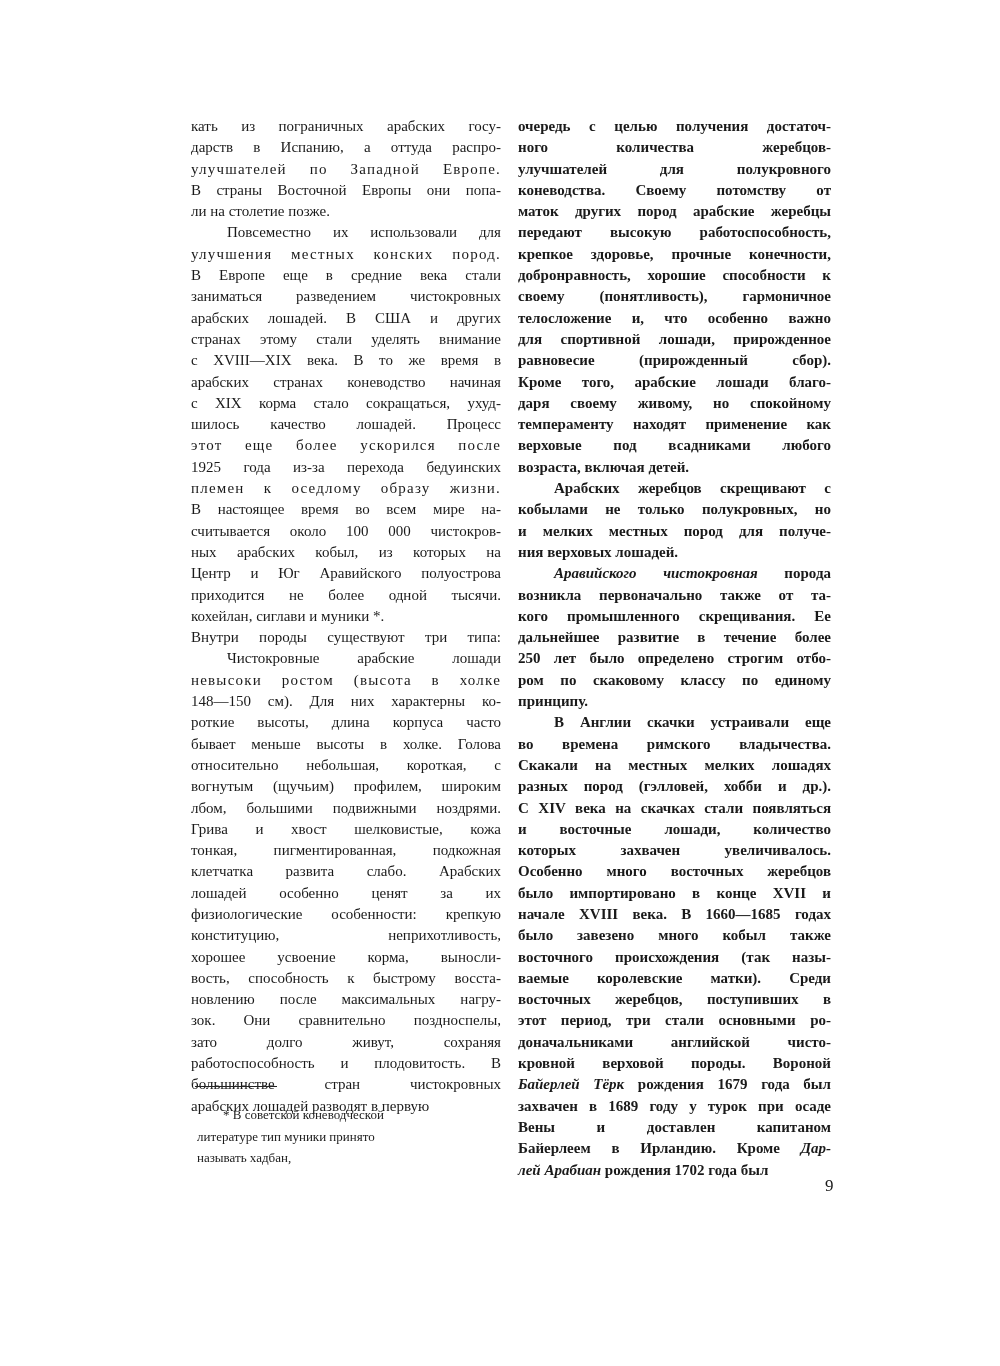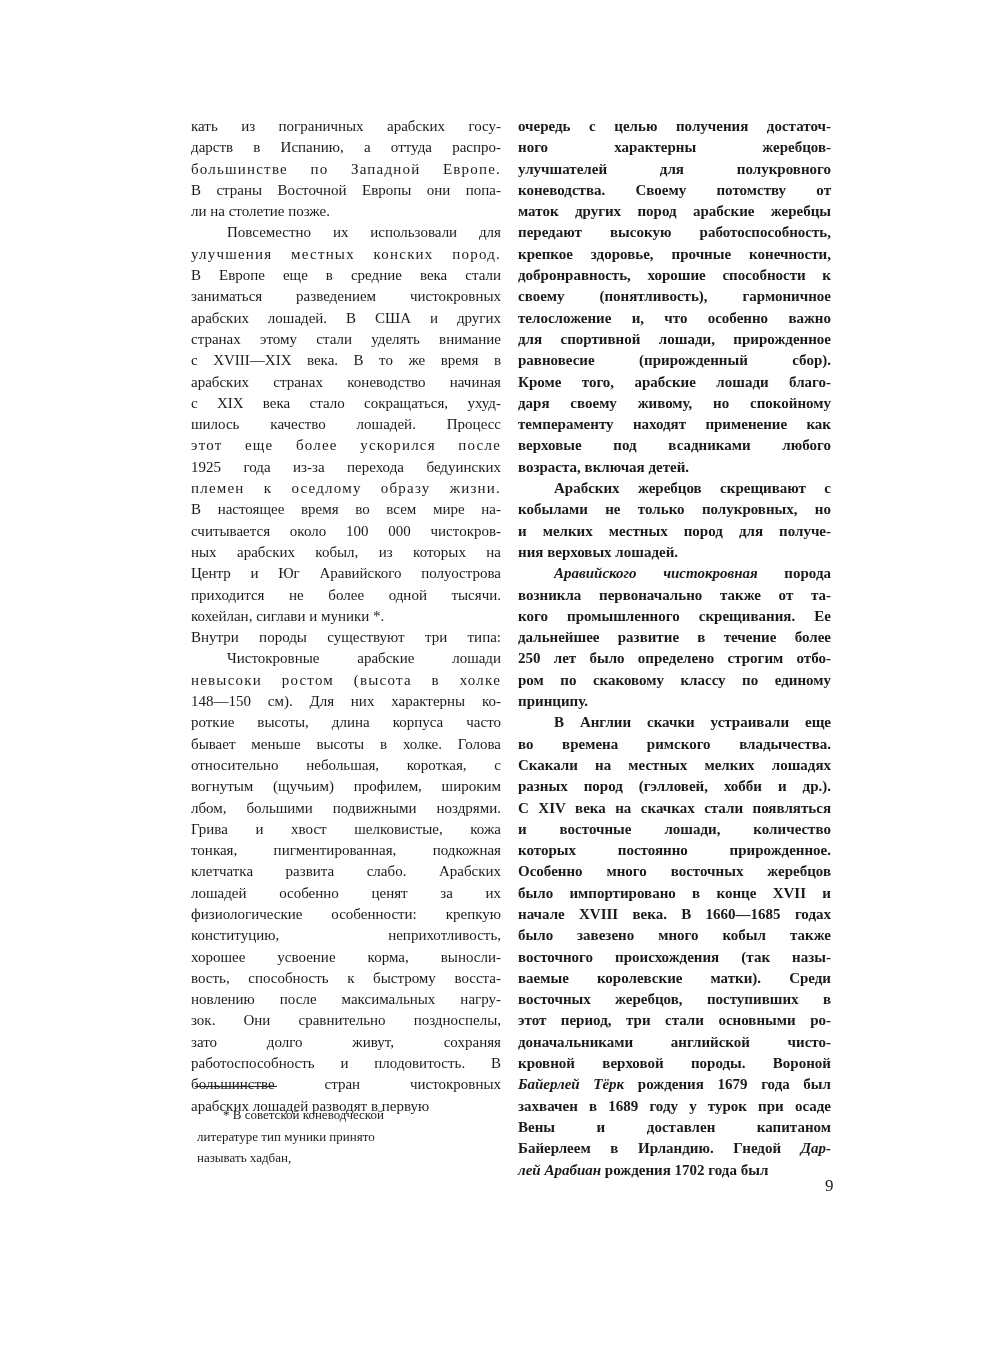--- a/index.html
+++ b/index.html
@@ -19,32 +19,32 @@
   .page-number { position: absolute; left: 825px; top: 1176px; font-size: 17px; }
   i { font-style: italic; }
 </style>
 </head>
 <body>
 
 <div>
   <div class="col col-left" id="left-col">
       <span class="line ">кать из пограничных арабских госу-</span>
       <span class="line ">дарств в Испанию, а оттуда распро-</span>
-      <span class="line spaced">большинстве по Западной Европе.</span>
+      <span class="line spaced">улучшателей по Западной Европе.</span>
       <span class="line ">В страны Восточной Европы они попа-</span>
       <span class="line last">ли на столетие позже.</span>
       <span class="line indent">Повсеместно их использовали для</span>
       <span class="line spaced">улучшения местных конских пород.</span>
       <span class="line ">В Европе еще в средние века стали</span>
       <span class="line ">заниматься разведением чистокровных</span>
       <span class="line ">арабских лошадей. В США и других</span>
       <span class="line ">странах этому стали уделять внимание</span>
       <span class="line ">с XVIII—XIX века. В то же время в</span>
       <span class="line ">арабских странах коневодство начиная</span>
-      <span class="line ">с XIX века стало сокращаться, ухуд-</span>
+      <span class="line ">с XIX корма стало сокращаться, ухуд-</span>
       <span class="line ">шилось качество лошадей. Процесс</span>
       <span class="line spaced">этот еще более ускорился после</span>
       <span class="line ">1925 года из-за перехода бедуинских</span>
       <span class="line spaced">племен к оседлому образу жизни.</span>
       <span class="line ">В настоящее время во всем мире на-</span>
       <span class="line ">считывается около 100 000 чистокров-</span>
       <span class="line ">ных арабских кобыл, из которых на</span>
       <span class="line ">Центр и Юг Аравийского полуострова</span>
       <span class="line ">приходится не более одной тысячи.</span>
       <span class="line last">кохейлан, сиглави и муники *.</span>
@@ -67,21 +67,21 @@
       <span class="line ">вость, способность к быстрому восста-</span>
       <span class="line ">новлению после максимальных нагру-</span>
       <span class="line ">зок. Они сравнительно поздноспелы,</span>
       <span class="line ">зато долго живут, сохраняя</span>
       <span class="line ">работоспособность и плодовитость. В</span>
       <span class="line ">большинстве стран чистокровных</span>
       <span class="line last">арабских лошадей разводят в первую</span>
     </div>
   <div class="col col-right" id="right-col">
       <span class="line "><span>очередь с целью получения достаточ-</span></span>
-      <span class="line "><span>ного характерны жеребцов-</span></span>
+      <span class="line "><span>ного количества жеребцов-</span></span>
       <span class="line "><span>улучшателей для полукровного</span></span>
       <span class="line "><span>коневодства. Своему потомству от</span></span>
       <span class="line "><span>маток других пород арабские жеребцы</span></span>
       <span class="line "><span>передают высокую работоспособность,</span></span>
       <span class="line "><span>крепкое здоровье, прочные конечности,</span></span>
       <span class="line "><span>добронравность, хорошие способности к</span></span>
       <span class="line "><span>своему (понятливость), гармоничное</span></span>
       <span class="line "><span>телосложение и, что особенно важно</span></span>
       <span class="line "><span>для спортивной лошади, прирожденное</span></span>
       <span class="line "><span>равновесие (прирожденный сбор).</span></span>
@@ -100,35 +100,35 @@
       <span class="line "><span>дальнейшее развитие в течение более</span></span>
       <span class="line "><span>250 лет было определено строгим отбо-</span></span>
       <span class="line "><span>ром по скаковому классу по единому</span></span>
       <span class="line last"><span>принципу.</span></span>
       <span class="line indent"><span>В Англии скачки устраивали еще</span></span>
       <span class="line "><span>во времена римского владычества.</span></span>
       <span class="line "><span>Скакали на местных мелких лошадях</span></span>
       <span class="line "><span>разных пород (гэлловей, хобби и др.).</span></span>
       <span class="line "><span>С XIV века на скачках стали появляться</span></span>
       <span class="line "><span>и восточные лошади, количество</span></span>
-      <span class="line "><span>которых постоянно прирожденное.</span></span>
+      <span class="line "><span>которых захвачен увеличивалось.</span></span>
       <span class="line "><span>Особенно много восточных жеребцов</span></span>
       <span class="line "><span>было импортировано в конце XVII и</span></span>
       <span class="line "><span>начале XVIII века. В 1660—1685 годах</span></span>
       <span class="line "><span>было завезено много кобыл также</span></span>
       <span class="line "><span>восточного происхождения (так назы-</span></span>
       <span class="line "><span>ваемые королевские матки). Среди</span></span>
       <span class="line "><span>восточных жеребцов, поступивших в</span></span>
       <span class="line "><span>этот период, три стали основными ро-</span></span>
       <span class="line "><span>доначальниками английской чисто-</span></span>
       <span class="line "><span>кровной верховой породы. Вороной</span></span>
       <span class="line "><i>Байерлей Тёрк</i><span> рождения 1679 года был</span></span>
       <span class="line "><span>захвачен в 1689 году у турок при осаде</span></span>
       <span class="line "><span>Вены и доставлен капитаном</span></span>
-      <span class="line "><span>Байерлеем в Ирландию. Гнедой </span><i>Дар-</i></span>
+      <span class="line "><span>Байерлеем в Ирландию. Кроме </span><i>Дар-</i></span>
       <span class="line last"><i>лей Арабиан</i><span> рождения 1702 года был</span></span>
     </div>
   <div class="footnote-rule"></div>
   <div class="footnote" id="footnote">
       <span class="fn-line fn-first">* В советской коневодческой</span>
       <span class="fn-line">литературе тип муники принято</span>
       <span class="fn-line">называть хадбан,</span>
     </div>
   <div class="page-number">9</div>
 </div>

